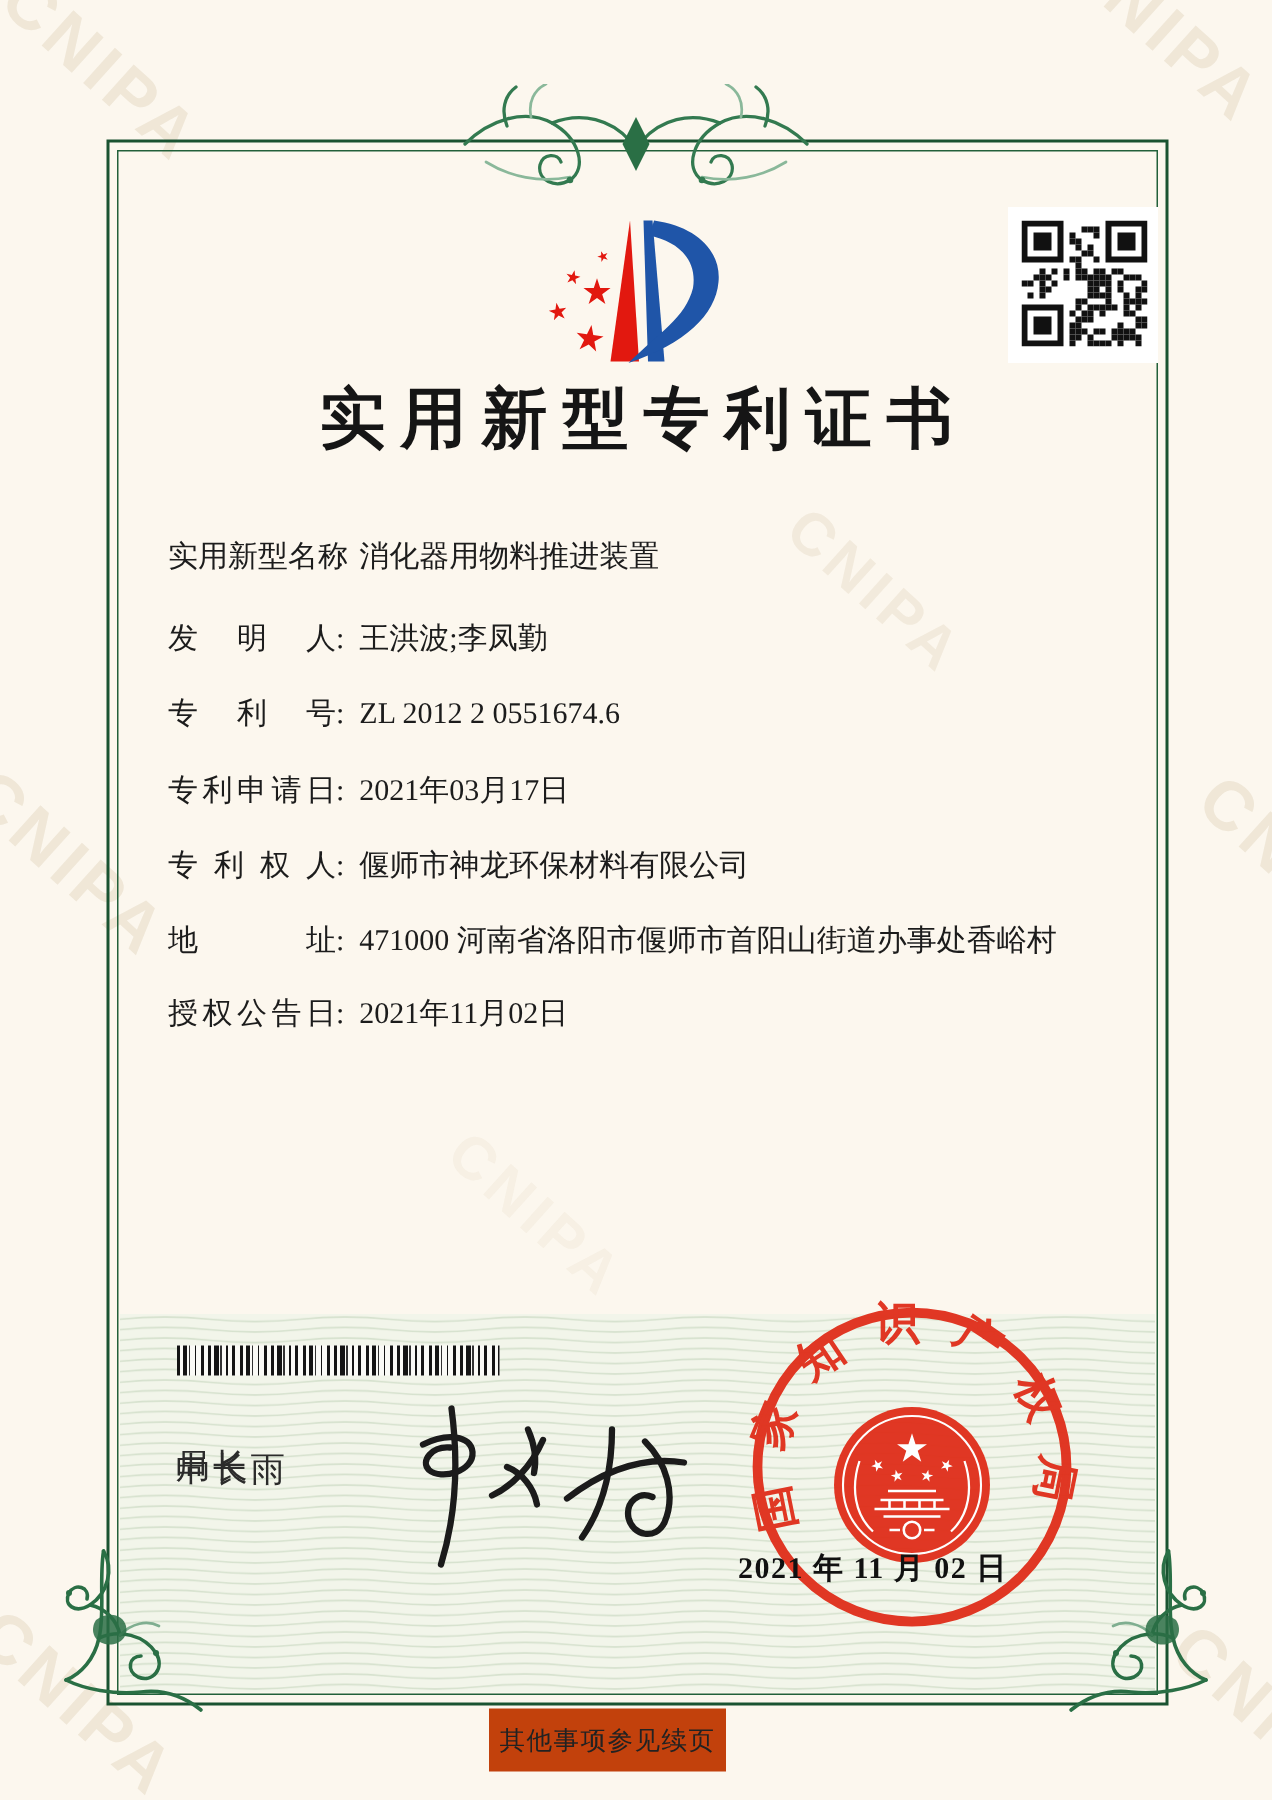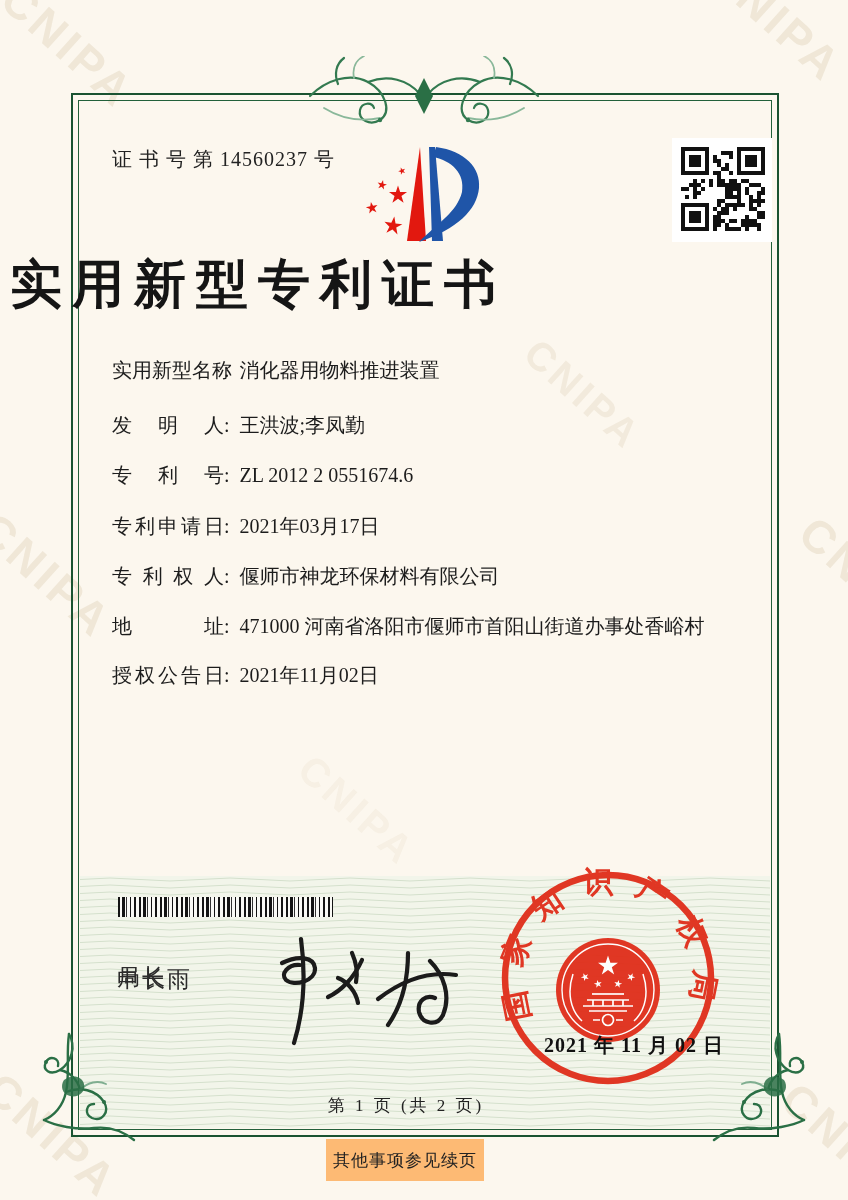--- a/index.html
+++ b/index.html
@@ -15,22 +15,22 @@
            border:2.5px solid #1a5331;box-sizing:border-box;}
   .b-inner{position:absolute;left:78px;top:100px;width:694px;height:1030px;
            border:1px solid #22603a;box-sizing:border-box;}
   .waveband{position:absolute;left:80px;top:876px;width:690px;height:252px;}
   
   .certline{position:absolute;left:112px;top:146px;font-size:20px;letter-spacing:1px;color:#222;}
   .certline .num{margin:0 6px;}
   .logo{position:absolute;left:355px;top:140px;}
   .qrpatch{position:absolute;left:672px;top:138px;width:100px;height:104px;background:#fff;}
   .qr{position:absolute;left:681px;top:147px;}
-  .title{position:absolute;left:0;top:250px;width:848px;
-         font-size:52px;font-weight:bold;letter-spacing:10px;text-indent:10px;color:#151515;}
+  .title{position:absolute;left:0;top:250px;width:848px;text-align:center;
+         font-size:44px;font-weight:bold;letter-spacing:10px;text-indent:10px;color:#151515;}
   
   .fields{position:absolute;left:112px;top:356px;width:660px;font-size:20px;}
   .frow{position:absolute;left:0;white-space:nowrap;font-family:Liberation Serif, serif;}
   .lab{display:inline-block;width:112px;text-align:justify;text-align-last:justify;}
   .colon{margin-right:10px;}
   .grant2{position:absolute;left:343px;top:0;white-space:nowrap;}
   
   .bodytext{position:absolute;left:112px;top:699px;width:630px;font-size:17.5px;
             line-height:24.9px;text-align:justify;color:#242424;}
   .bodytext p{margin:0;text-indent:2em;}
@@ -40,25 +40,25 @@
       #141414 0px,#141414 2px,rgba(0,0,0,0) 2px,rgba(0,0,0,0) 4px,
       #141414 4px,#141414 7px,rgba(0,0,0,0) 7px,rgba(0,0,0,0) 8px,
       #333 8px,#333 9px,rgba(0,0,0,0) 9px,rgba(0,0,0,0) 12px,
       #141414 12px,#141414 13px,rgba(0,0,0,0) 13px,rgba(0,0,0,0) 16px,
       #141414 16px,#141414 18px,rgba(0,0,0,0) 18px,rgba(0,0,0,0) 21px);}
   .signer{position:absolute;left:117px;font-family:"Liberation Sans","DejaVu Sans",sans-serif;
           font-size:23px;color:#2b2b2b;letter-spacing:2px;}
   .signer.t{top:962px;} .signer.n{top:964px;}
   .sig{position:absolute;left:222px;top:933px;}
   .seal{position:absolute;left:492px;top:862px;opacity:.96;}
-  .sealdate{position:absolute;left:492px;top:1032px;width:232px;text-align:right;
+  .sealdate{position:absolute;left:492px;top:1032px;width:232px;text-align:left;
             font-size:20px;font-weight:bold;letter-spacing:1px;color:#111;z-index:5;}
   .pageinfo{position:absolute;left:0;top:1094px;width:812px;text-align:center;
             font-size:17px;letter-spacing:3px;color:#222;}
-  .contnote{position:absolute;left:326px;top:1139px;width:158px;height:42px;background:#fdba74;
+  .contnote{position:absolute;left:326px;top:1139px;width:158px;height:42px;background:#c2410c;
             display:flex;align-items:center;justify-content:center;font-size:17px;
             letter-spacing:1px;color:#222;z-index:6;}
   .orn{position:absolute;pointer-events:none;}
   .orn.tc{left:306px;top:56px;}
   .orn.bl{left:36px;top:1026px;}
   .orn.br{left:692px;top:1026px;transform:scaleX(-1);}
 </style>
 </head>
 <body>
 
@@ -116,23 +116,20 @@
     <use href="#flourHalf" transform="translate(236,0) scale(-1,1)"></use>
     <path d="M118 22 L127 40 L118 58 L109 40 Z" fill="#2a6f45"></path>
   </svg>
   <svg class="orn bl" width="120" height="130" viewBox="0 0 120 130">
       <use href="#cornerOrn"></use>
     </svg>
   <svg class="orn br" width="120" height="130" viewBox="0 0 120 130">
       <use href="#cornerOrn"></use>
     </svg>
 
-  <div class="certline">
-    <span>证 书 号 第</span><span class="num">14560237</span><span>号</span>
-  </div>
 
   <svg class="logo" width="130" height="114" viewBox="0 0 130 114">
     <g fill="#e2180f">
       <use href="#star5" transform="translate(47,31) scale(0.38) rotate(-20)"></use>
       <use href="#star5" transform="translate(27,45) scale(0.5) rotate(12)"></use>
       <use href="#star5" transform="translate(17,68) scale(0.62) rotate(-10)"></use>
       <use href="#star5" transform="translate(43,55) scale(0.95)"></use>
       <use href="#star5" transform="translate(38,86) scale(0.95) rotate(8)"></use>
       <path d="M65 7 L71 101 L52 101 Z"></path>
     </g>
@@ -341,16 +338,15 @@
         <path d="M-19 21 L19 21"></path>
         <circle cx="0" cy="30" r="5.5"></circle>
         <path d="M-15 30 H-8 M8 30 H15"></path>
         <path d="M-35 -16 C-41 2 -38 20 -26 31" stroke-width="1.5"></path>
         <path d="M35 -16 C41 2 38 20 26 31" stroke-width="1.5"></path>
       </g>
     </g>
   </svg>
   <div class="sealdate">2021 年 11 月 02 日</div>
 
-  <div class="pageinfo">第 1 页 (共 2 页)</div>
   <div class="contnote">其他事项参见续页</div>
 
 </div>
 
 </body></html>

